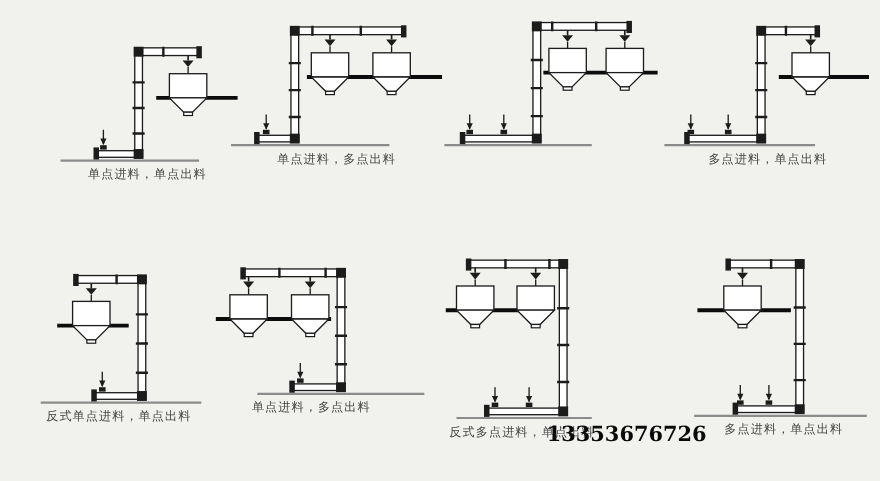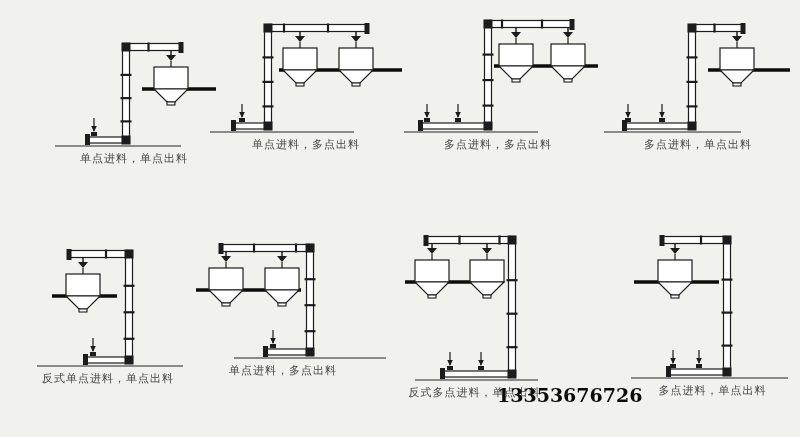--- a/index.html
+++ b/index.html
@@ -124,21 +124,20 @@
         <rect x="153" y="32" width="34" height="22" fill="#ffffff" stroke="#1c1c1c" stroke-width="1.2"></rect>
         <polygon points="153,54 187,54 174,67 166,67" fill="#ffffff" stroke="#1c1c1c" stroke-width="1.2"></polygon>
         <rect x="166" y="67" width="8" height="3" fill="#ffffff" stroke="#1c1c1c" stroke-width="1.1"></rect>
         <rect x="26" y="106" width="6" height="4" fill="#1c1c1c"></rect>
         <line x1="29" y1="105" x2="29" y2="92" stroke="#1c1c1c" stroke-width="1.2"></line>
         <polygon points="26.2,100 31.8,100 29,106" fill="#1c1c1c"></polygon>
         <rect x="57" y="106" width="6" height="4" fill="#1c1c1c"></rect>
         <line x1="60" y1="105" x2="60" y2="92" stroke="#1c1c1c" stroke-width="1.2"></line>
         <polygon points="57.2,100 62.8,100 60,106" fill="#1c1c1c"></polygon>
       </svg>
-      <div class="caption" style="transform: translateX(0px);">多点进料，多点出料</div>
     </div>
     <div class="cell" style="left: 600px; top: 16px; width: 196px;">
       <svg width="196" height="118" viewBox="0 0 196 118" xmlns="http://www.w3.org/2000/svg">
         <line x1="4" y1="116" x2="141" y2="116" stroke="#8b8b8b" stroke-width="2"></line>
         <line x1="108" y1="54" x2="190" y2="54" stroke="#0c0c0c" stroke-width="3.5"></line>
         <rect x="24" y="107" width="71" height="6" fill="#ffffff" stroke="#1c1c1c" stroke-width="1.2"></rect>
         <rect x="22" y="104" width="5" height="11" fill="#1c1c1c"></rect>
         <rect x="88.5" y="8.5" width="7" height="104" fill="#ffffff" stroke="#1c1c1c" stroke-width="1.2"></rect>
         <line x1="86.5" y1="41.4" x2="97.5" y2="41.4" stroke="#1c1c1c" stroke-width="2.2"></line>
         <line x1="86.5" y1="65.9" x2="97.5" y2="65.9" stroke="#1c1c1c" stroke-width="2.2"></line>

